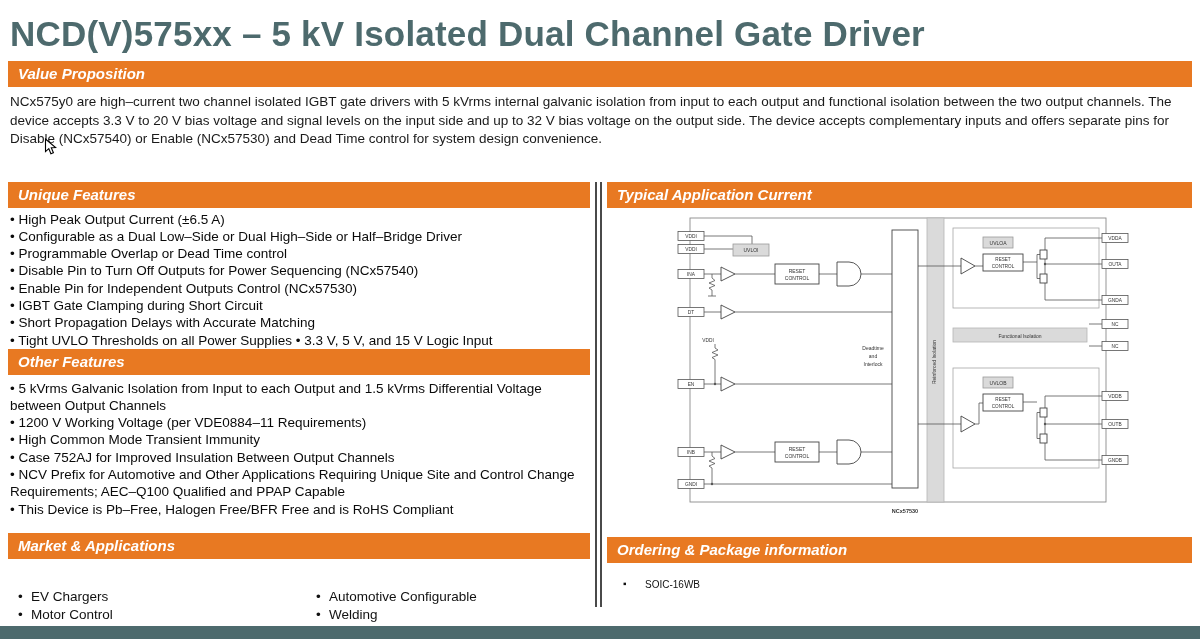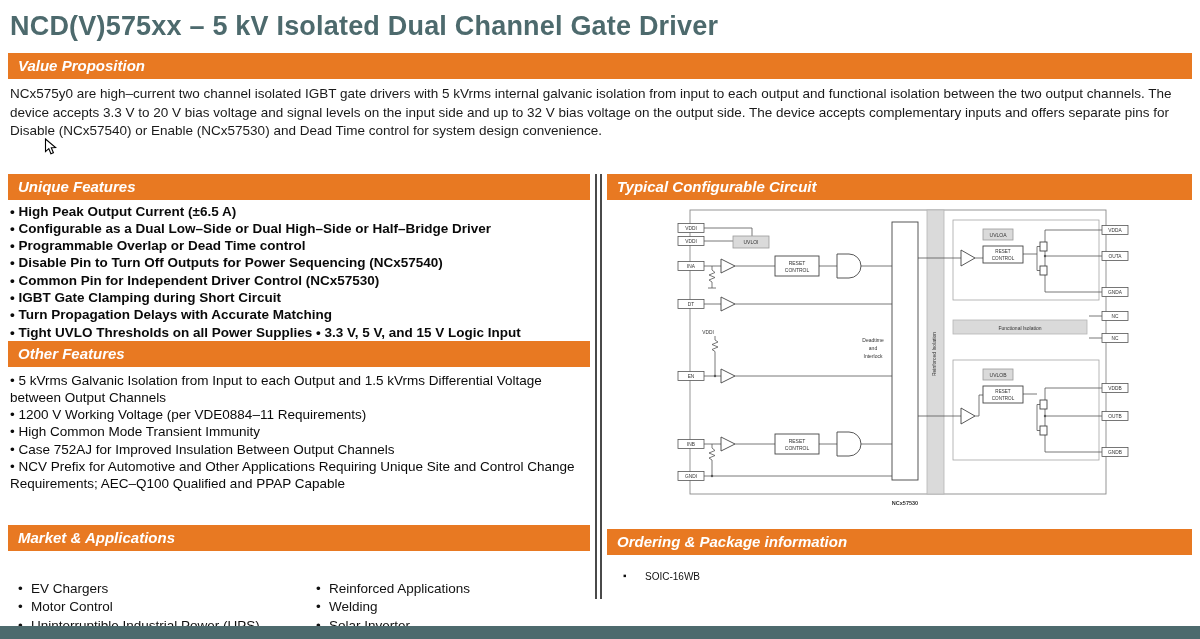--- a/index.html
+++ b/index.html
@@ -2,37 +2,37 @@
 <html style="--brand-orange: #E87922; --header-teal: #4D6A6D;"><head>
 <meta charset="utf-8">
 <style>
   * { margin:0; padding:0; box-sizing:border-box; }
   html,body { background:#ffffff; }
   .page {
     position:relative; width:1200px; height:639px; background:#fff;
     font-family:"Liberation Sans", sans-serif; color:#111; overflow:hidden;
   }
   .title {
-    font-size:27px; font-weight:bold; color:var(--header-teal,#4d6a6d);
-    padding:6px 12px 0 10px; line-height:40px; letter-spacing:0.2px;
+    font-size:35px; font-weight:bold; color:var(--header-teal,#4d6a6d);
+    padding:14px 12px 0 10px; line-height:40px; letter-spacing:0.2px;
   }
   .banner {
     background:var(--brand-orange,#e87922); color:#fff; font-weight:bold;
     font-size:15px; line-height:17px; padding:4px 10px 5px 10px;font-style:italic;
   }
   .vp-banner { margin:7px 8px 0 8px; }
   .vp-body { font-size:13.5px; line-height:18.5px; margin:6px 12px 0 10px; color:#1a1a1a; }
   .columns { display:flex; align-items:stretch; margin-top:17px; padding:16px 8px; height:463px; }
   .col-left  { width:582px; }
   .divider {
     width:7px; margin:0 5px 6px 5px;
     border-left:2px solid #4a4a4a; border-right:2px solid #4a4a4a;
   }
   .col-right { flex:1; }
-  .block-uf { height:141px; padding:3px 2px 0 2px;font-weight:bold; }
+  .block-uf { height:141px; padding:3px 2px 0 2px; }
   .block-of { height:158px; padding:5px 2px 0 2px; }
   .feature-list { list-style:none; font-size:13.5px; line-height:17.3px; color:#0a0a0a; }
   .feature-list li::before { content:"• "; }
   .market-cols { display:flex; margin-top:30px; font-size:13.5px; }
   .market-col { list-style:none; }
   .market-col li { margin-bottom:3.5px; }
   .market-col li::before { content:"•"; display:inline-block; width:13px; }
   .market-col.c1 { width:308px; padding-left:10px; }
   .block-circuit { height:325px; }
   .circuit { display:block; margin:4px 0 0 70px; }
@@ -63,57 +63,58 @@
   <div class="columns">
 
     <div class="col-left">
       <div class="banner">Unique Features</div>
       <div class="block-uf">
         <ul class="feature-list">
           <li>High Peak Output Current (±6.5 A)</li>
           <li>Configurable as a Dual Low–Side or Dual High–Side or Half–Bridge Driver</li>
           <li>Programmable Overlap or Dead Time control</li>
           <li>Disable Pin to Turn Off Outputs for Power Sequencing (NCx57540)</li>
-          <li>Common Pin for Independent Driver Control (NCx57530)</li>
+          <li>Enable Pin for Independent Outputs Control (NCx57530)</li>
           <li>IGBT Gate Clamping during Short Circuit</li>
-          <li>Turn Propagation Delays with Accurate Matching</li>
+          <li>Short Propagation Delays with Accurate Matching</li>
           <li>Tight UVLO Thresholds on all Power Supplies • 3.3 V, 5 V, and 15 V Logic Input</li>
         </ul>
       </div>
 
       <div class="banner">Other Features</div>
       <div class="block-of">
         <ul class="feature-list">
           <li>5 kVrms Galvanic Isolation from Input to each Output and 1.5 kVrms Differential Voltage between Output Channels</li>
           <li>1200 V Working Voltage (per VDE0884–11 Requirements)</li>
           <li>High Common Mode Transient Immunity</li>
           <li>Case 752AJ for Improved Insulation Between Output Channels</li>
           <li>NCV Prefix for Automotive and Other Applications Requiring Unique Site and Control Change Requirements; AEC–Q100 Qualified and PPAP Capable</li>
+          <li>This Device is Pb–Free, Halogen Free/BFR Free and is RoHS Compliant</li>
         </ul>
       </div>
 
       <div class="banner">Market &amp; Applications</div>
       <div class="market-cols">
         <ul class="market-col c1">
           <li>EV Chargers</li>
           <li>Motor Control</li>
           <li>Uninterruptible Industrial Power (UPS)</li>
         </ul>
         <ul class="market-col c2">
-          <li>Reinforced Applications</li>
+          <li>Automotive Configurable</li>
           <li>Welding</li>
           <li>Solar Inverter</li>
         </ul>
       </div>
     </div>
 
     <div class="divider"></div>
 
     <div class="col-right">
-      <div class="banner">Typical  Configurable Circuit</div>
+      <div class="banner">Typical  Application Current</div>
 
       <div class="block-circuit">
         <svg class="circuit" width="452" height="312" viewBox="0 0 452 312" xmlns="http://www.w3.org/2000/svg">
 
           <rect x="13" y="6" width="416" height="284" fill="none" stroke="#8a8a8a" stroke-width="0.9"></rect>
 
           <rect x="250" y="6" width="17" height="284" fill="#dadada" stroke="#b5b5b5" stroke-width="0.8"></rect>
 
           <g stroke="#a5a5a5" stroke-width="0.8" fill="none">
             <rect x="276" y="16" width="146" height="80"></rect>

